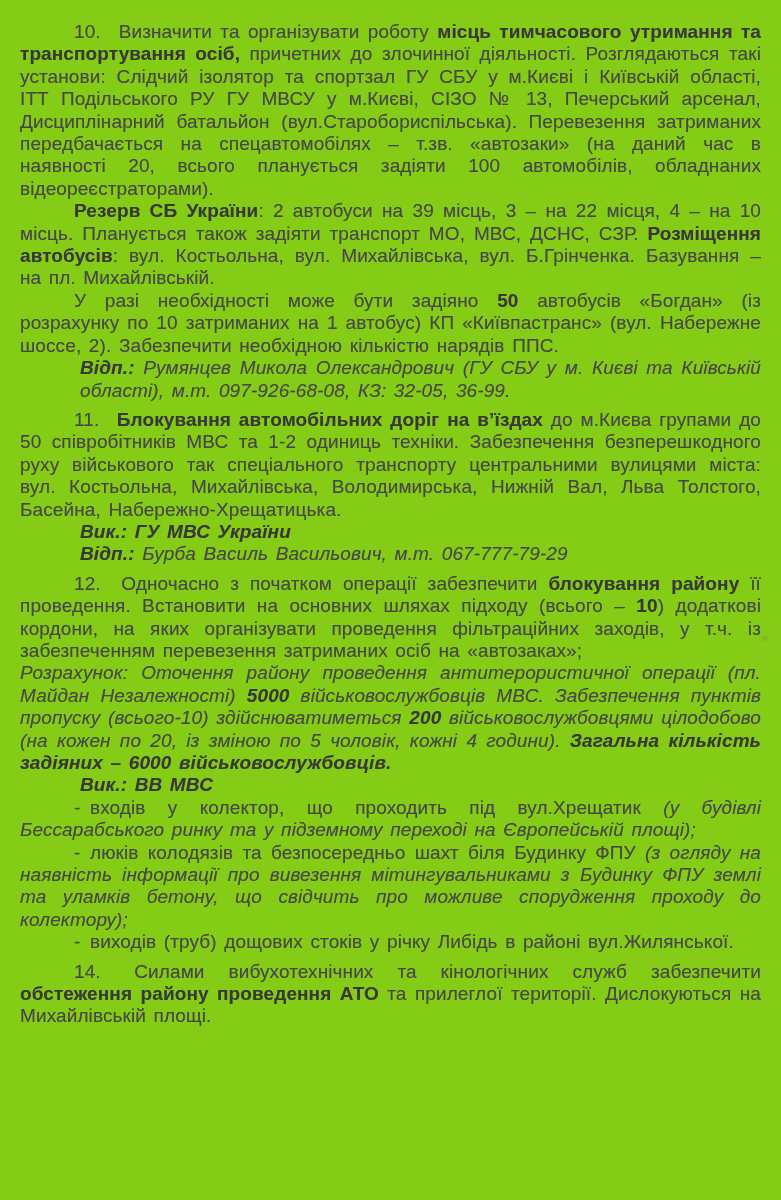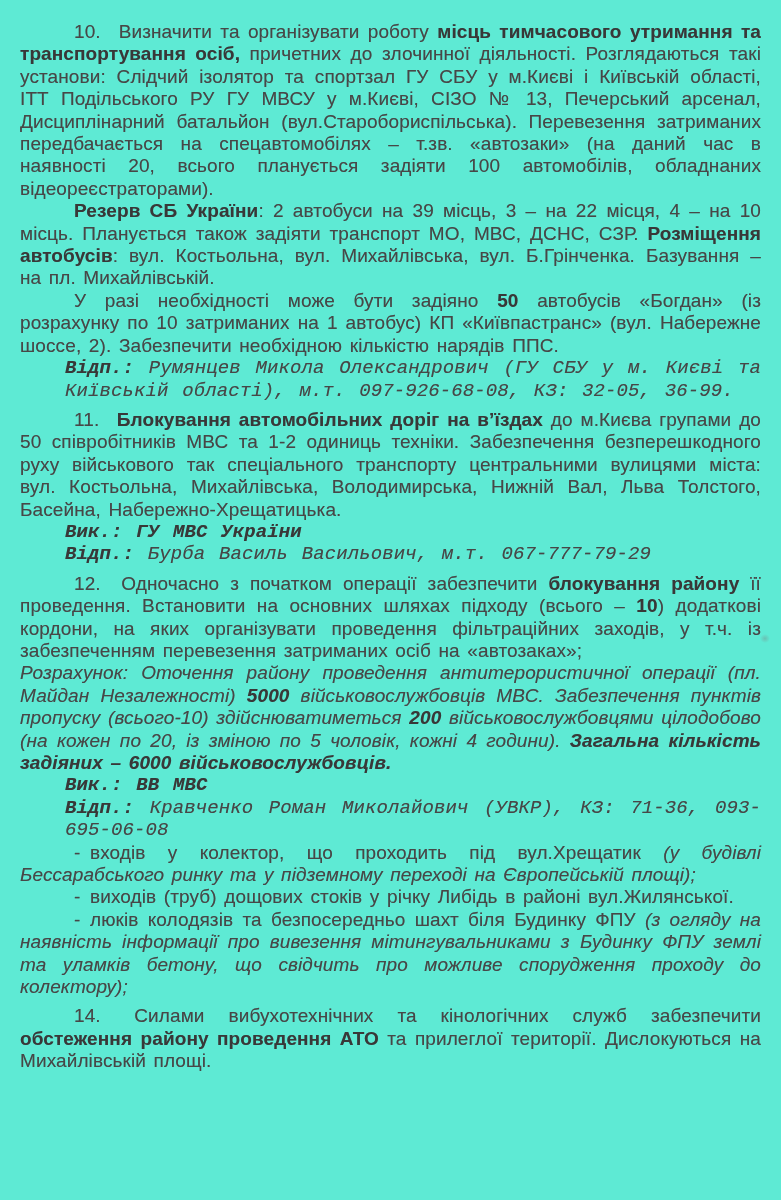--- a/index.html
+++ b/index.html
@@ -9,42 +9,42 @@
   body {
     width: 781px;
     height: 1200px;
     overflow: hidden;
     background: #ffffff;
   }
   .page {
     position: relative;
     width: 781px;
     height: 1200px;
-    background: #5eead4;
+    background: #84cc16;
     font-family: "Liberation Sans", sans-serif;
     color: #474747;
     box-sizing: border-box;
   }
   .doc {
     position: absolute;
     left: 20px;
     right: 20px;
     top: 21px;
   }
   .para {
     margin: 0;
     text-align: justify;
     font-size: 19px;
     line-height: 22.4px;
     word-spacing: 2.2px;
     letter-spacing: 0.1px;
     text-shadow: 0 0 0.6px rgba(80,80,80,0.45);
   }
   .para.indent { text-indent: 54px; }
-  .para.block  { margin-left: 45px; font-family: Liberation Mono, monospace; }
+  .para.block  { margin-left: 60px; }
   .para.gap    { margin-top: 7px; }
   .run.r  { font-weight: normal; font-style: normal; }
   .run.b  { font-weight: bold;   font-style: normal; color: #383838; }
   .run.i  { font-weight: normal; font-style: italic; }
   .run.bi { font-weight: bold;   font-style: italic; color: #383838; }
   .smudge {
     position: absolute;
     left: 760px;
     top: 634px;
     width: 10px;
@@ -61,20 +61,19 @@
       <p class="para indent"><span class="run r">10.  Визначити та організувати роботу </span><span class="run b">місць тимчасового утримання та транспортування осіб,</span><span class="run r"> причетних до злочинної діяльності. Розглядаються такі установи: Слідчий ізолятор та спортзал ГУ СБУ у м.Києві і Київській області, ІТТ Подільського РУ ГУ МВСУ у м.Києві, СІЗО № 13, Печерський арсенал, Дисциплінарний батальйон (вул.Старобориспільська). Перевезення затриманих передбачається на спецавтомобілях – т.зв. «автозаки» (на даний час в наявності 20, всього планується задіяти 100 автомобілів, обладнаних відеореєстраторами).</span></p>
       <p class="para indent"><span class="run b">Резерв СБ України</span><span class="run r">: 2 автобуси на 39 місць, 3 – на 22 місця, 4 – на 10 місць. Планується також задіяти транспорт МО, МВС, ДСНС, СЗР. </span><span class="run b">Розміщення автобусів</span><span class="run r">: вул. Костьольна, вул. Михайлівська, вул. Б.Грінченка. Базування – на пл. Михайлівській.</span></p>
       <p class="para indent"><span class="run r">У разі необхідності може бути задіяно </span><span class="run b">50</span><span class="run r"> автобусів «Богдан» (із розрахунку по 10 затриманих на 1 автобус) КП «Київпастранс» (вул. Набережне шоссе, 2). Забезпечити необхідною кількістю нарядів ППС.</span></p>
       <p class="para block"><span class="run bi">Відп.:</span><span class="run i"> Румянцев Микола Олександрович (ГУ СБУ у м. Києві та Київській області), м.т. 097-926-68-08, КЗ: 32-05, 36-99.</span></p>
       <p class="para indent gap"><span class="run r">11.  </span><span class="run b">Блокування автомобільних доріг на в’їздах</span><span class="run r"> до м.Києва групами до 50 співробітників МВС та 1-2 одиниць техніки. Забезпечення безперешкодного руху військового так спеціального транспорту центральними вулицями міста: вул. Костьольна, Михайлівська, Володимирська, Нижній Вал, Льва Толстого, Басейна, Набережно-Хрещатицька.</span></p>
       <p class="para block"><span class="run bi">Вик.: ГУ МВС України</span></p>
       <p class="para block"><span class="run bi">Відп.:</span><span class="run i"> Бурба Василь Васильович, м.т. 067-777-79-29</span></p>
       <p class="para indent gap"><span class="run r">12.  Одночасно з початком операції забезпечити </span><span class="run b">блокування району</span><span class="run r"> її проведення. Встановити на основних шляхах підходу (всього – </span><span class="run b">10</span><span class="run r">) додаткові кордони, на яких організувати проведення фільтраційних заходів, у т.ч. із забезпеченням перевезення затриманих осіб на «автозаках»;</span></p>
       <p class="para"><span class="run i">Розрахунок: Оточення району проведення антитерористичної операції (пл. Майдан Незалежності) </span><span class="run bi">5000</span><span class="run i"> військовослужбовців МВС. Забезпечення пунктів пропуску (всього-10) здійснюватиметься </span><span class="run bi">200</span><span class="run i"> військовослужбовцями цілодобово (на кожен по 20, із зміною по 5 чоловік, кожні 4 години). </span><span class="run bi">Загальна кількість задіяних – 6000 військовослужбовців.</span></p>
       <p class="para block"><span class="run bi">Вик.: ВВ МВС</span></p>
-      <p class="para block"><span class="run bi">Відп.:</span><span class="run i"> Кравченко Роман Миколайович (УВКР), КЗ: 71-36, 093-695-06-08</span></p>
       <p class="para indent"><span class="run r">- входів у колектор, що проходить під вул.Хрещатик </span><span class="run i">(у будівлі Бессарабського ринку та у підземному переході на Європейській площі);</span></p>
+      <p class="para indent"><span class="run r">- люків колодязів та безпосередньо шахт біля Будинку ФПУ </span><span class="run i">(з огляду на наявність інформації про вивезення мітингувальниками з Будинку ФПУ землі та уламків бетону, що свідчить про можливе спорудження проходу до колектору);</span></p>
       <p class="para indent"><span class="run r">- виходів (труб) дощових стоків у річку Либідь в районі вул.Жилянської.</span></p>
-      <p class="para indent"><span class="run r">- люків колодязів та безпосередньо шахт біля Будинку ФПУ </span><span class="run i">(з огляду на наявність інформації про вивезення мітингувальниками з Будинку ФПУ землі та уламків бетону, що свідчить про можливе спорудження проходу до колектору);</span></p>
       <p class="para indent gap"><span class="run r">14.  Силами вибухотехнічних та кінологічних служб забезпечити </span><span class="run b">обстеження району проведення АТО</span><span class="run r"> та прилеглої території. Дислокуються на Михайлівській площі.</span></p>
     </div>
   <div class="smudge"></div>
 </div>
 
 </body></html>

